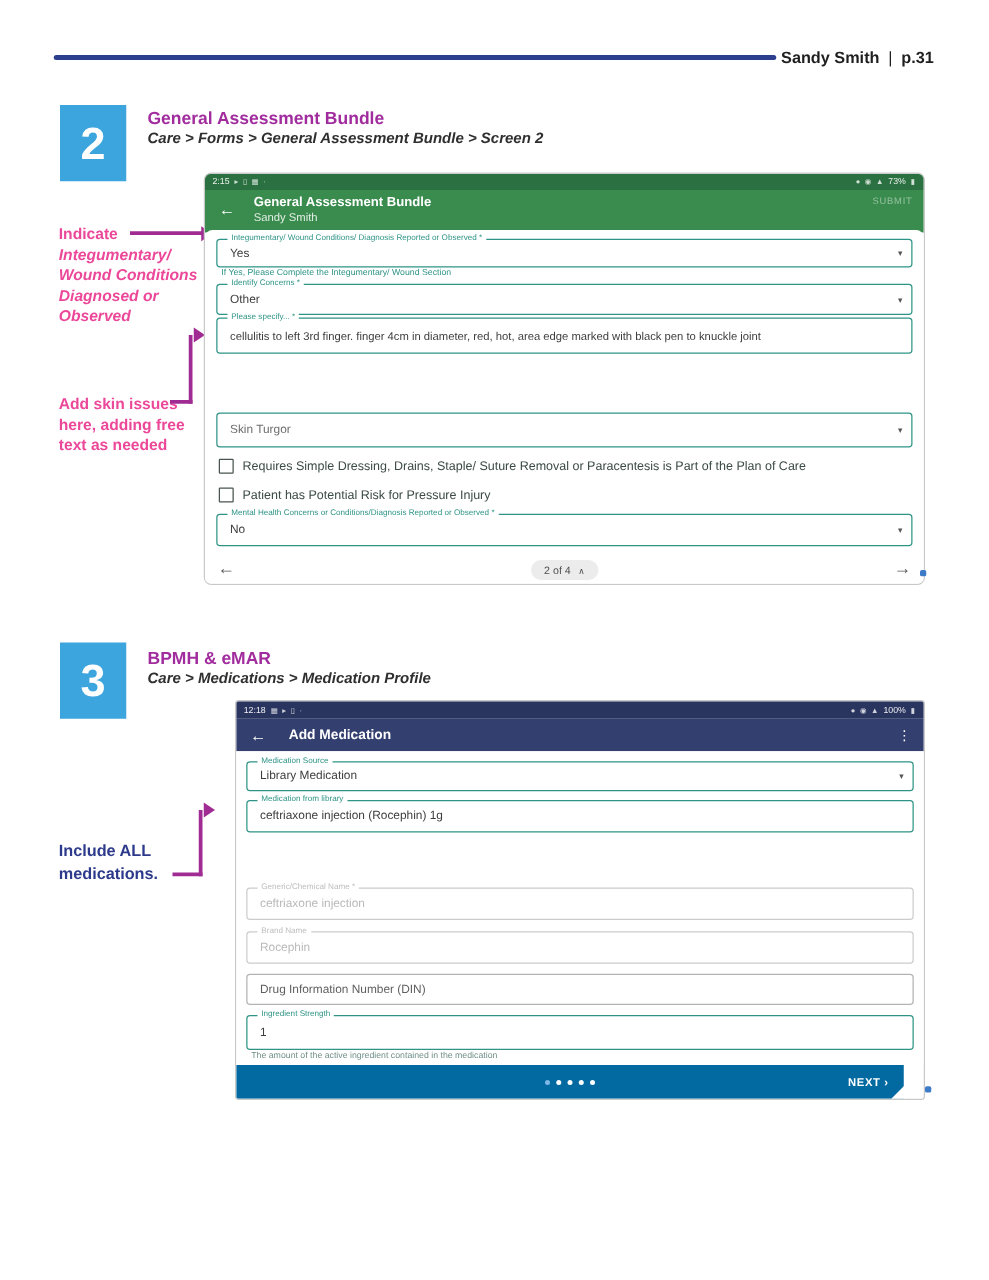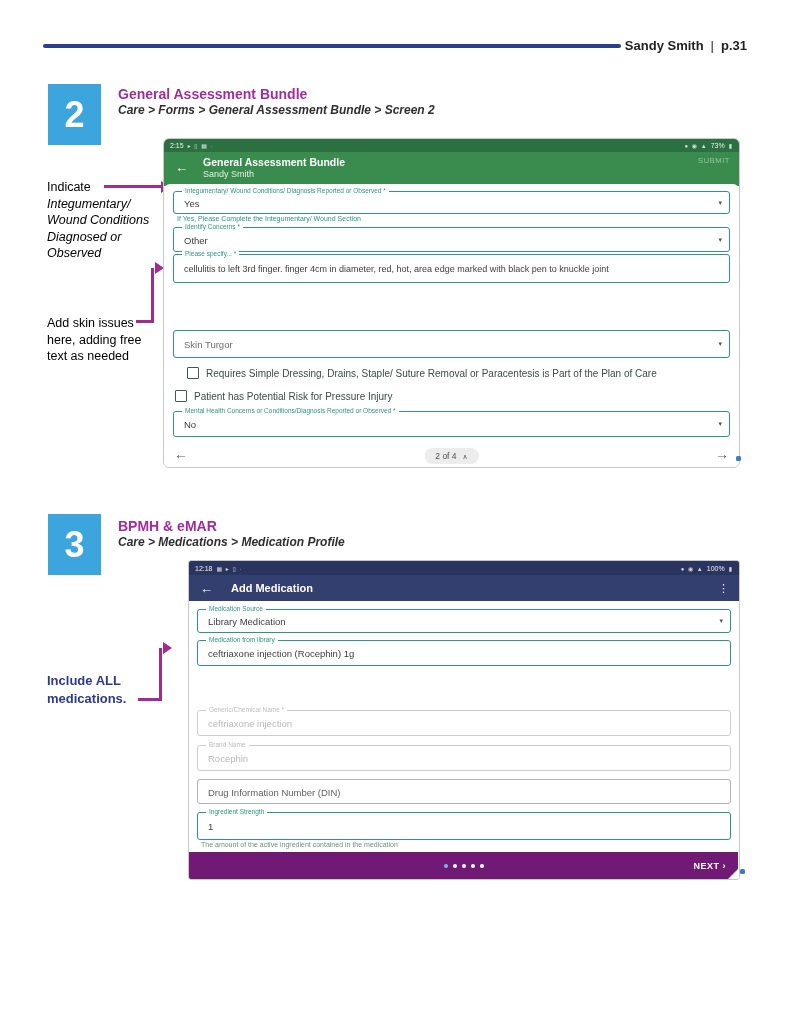--- a/index.html
+++ b/index.html
@@ -11,21 +11,21 @@
   .hdr-text{position:absolute;right:44px;top:38px;font-size:13px;font-weight:bold;color:#1f1f1f;}
   .hdr-text .sep{margin:0 7px;color:#1f1f1f;font-weight:normal;}
 
   
   .numbox{position:absolute;width:53px;height:61px;background:#3da5dd;color:#fff;
           display:flex;align-items:center;justify-content:center;font-size:36px;font-weight:bold;}
   .sec-title{position:absolute;font-size:14px;font-weight:bold;color:#a12c9e;}
   .sec-crumb{position:absolute;font-size:12px;font-style:italic;font-weight:600;color:#2f2f2f;}
 
   
-  .anno{position:absolute;font-size:12.5px;line-height:1.32;font-weight:400;color:#000000;}
+  .anno{position:absolute;font-size:12.5px;line-height:1.32;font-weight:700;color:#ec4899;}
   .anno .em{font-style:italic;}
   .anno-meds{position:absolute;font-size:13px;line-height:1.35;font-weight:bold;color:#2d3a8c;}
 
   
   .aseg{position:absolute;background:#a02c93;}
   .ahead{position:absolute;width:0;height:0;border-top:6px solid transparent;border-bottom:6px solid transparent;
          border-left:9px solid #a02c93;}
 
   
   .shot{position:absolute;background:#fff;border:1px solid #c9c9c9;overflow:hidden;}
@@ -56,21 +56,21 @@
   .cbbox{width:10px;height:10px;border:1.5px solid #49564f;border-radius:1px;background:#fff;flex:0 0 auto;}
   .cblabel{font-size:10px;color:#3c4b46;white-space:nowrap;}
 
   
   .pager-arrow{position:absolute;font-size:14px;color:#5c5c5c;}
   .pagerpill{position:absolute;left:50%;transform:translateX(-50%);background:#ececec;border-radius:9px;
              padding:3px 11px;font-size:8.5px;color:#4f4f4f;white-space:nowrap;}
   .pagerpill .up{margin-left:6px;font-size:7px;}
 
   
-  .botbar{position:absolute;left:0;right:1px;bottom:0;background:#701a75;}
+  .botbar{position:absolute;left:0;right:16px;bottom:0;background:#0369a1;}
   .dots{position:absolute;left:50%;top:50%;transform:translate(-50%,-50%);display:flex;gap:5px;}
   .dots i{width:4px;height:4px;border-radius:50%;background:#fff;display:block;}
   .dots i.active{background:#7fb7e6;}
   .nextbtn{position:absolute;right:12px;top:50%;transform:translateY(-50%);color:#fff;font-size:9px;
            font-weight:bold;letter-spacing:.5px;}
   .curl{position:absolute;right:-1px;bottom:-1px;width:0;height:0;border-bottom:12px solid #fff;
         border-left:12px solid transparent;}
   .bluedot{position:absolute;width:5px;height:5px;background:#3d7bc8;border-radius:1.5px;}
 
   .submitghost{position:absolute;right:9px;font-size:7.5px;letter-spacing:.6px;color:rgba(255,255,255,.45);}
@@ -141,21 +141,21 @@
         <span class="flabel">Please specify... *</span>
         <span class="fvalue" style="font-size:9px;">cellulitis to left 3rd finger. finger 4cm in diameter,  red, hot, area edge marked with black pen to knuckle joint</span>
       </div>
 
 
       <div class="fld" style="left:9px;right:9px;top:146px;height:26px;">
         <span class="fvalue" style="color:#6d6d6d;">Skin Turgor</span>
         <span class="caret">▾</span>
       </div>
 
-      <div class="cbrow" style="left:23px;top:183px;">
+      <div class="cbrow" style="left:11px;top:183px;">
         <span class="cbbox"></span>
         <span class="cblabel">Requires Simple Dressing, Drains, Staple/ Suture Removal or Paracentesis is Part of the Plan of Care</span>
       </div>
       <div class="cbrow" style="left:11px;top:206px;">
         <span class="cbbox"></span>
         <span class="cblabel">Patient has Potential Risk for Pressure Injury</span>
       </div>
 
       <div class="fld" style="left:9px;right:9px;top:227px;height:24px;">
         <span class="flabel">Mental Health Concerns or Conditions/Diagnosis Reported or Observed *</span>

